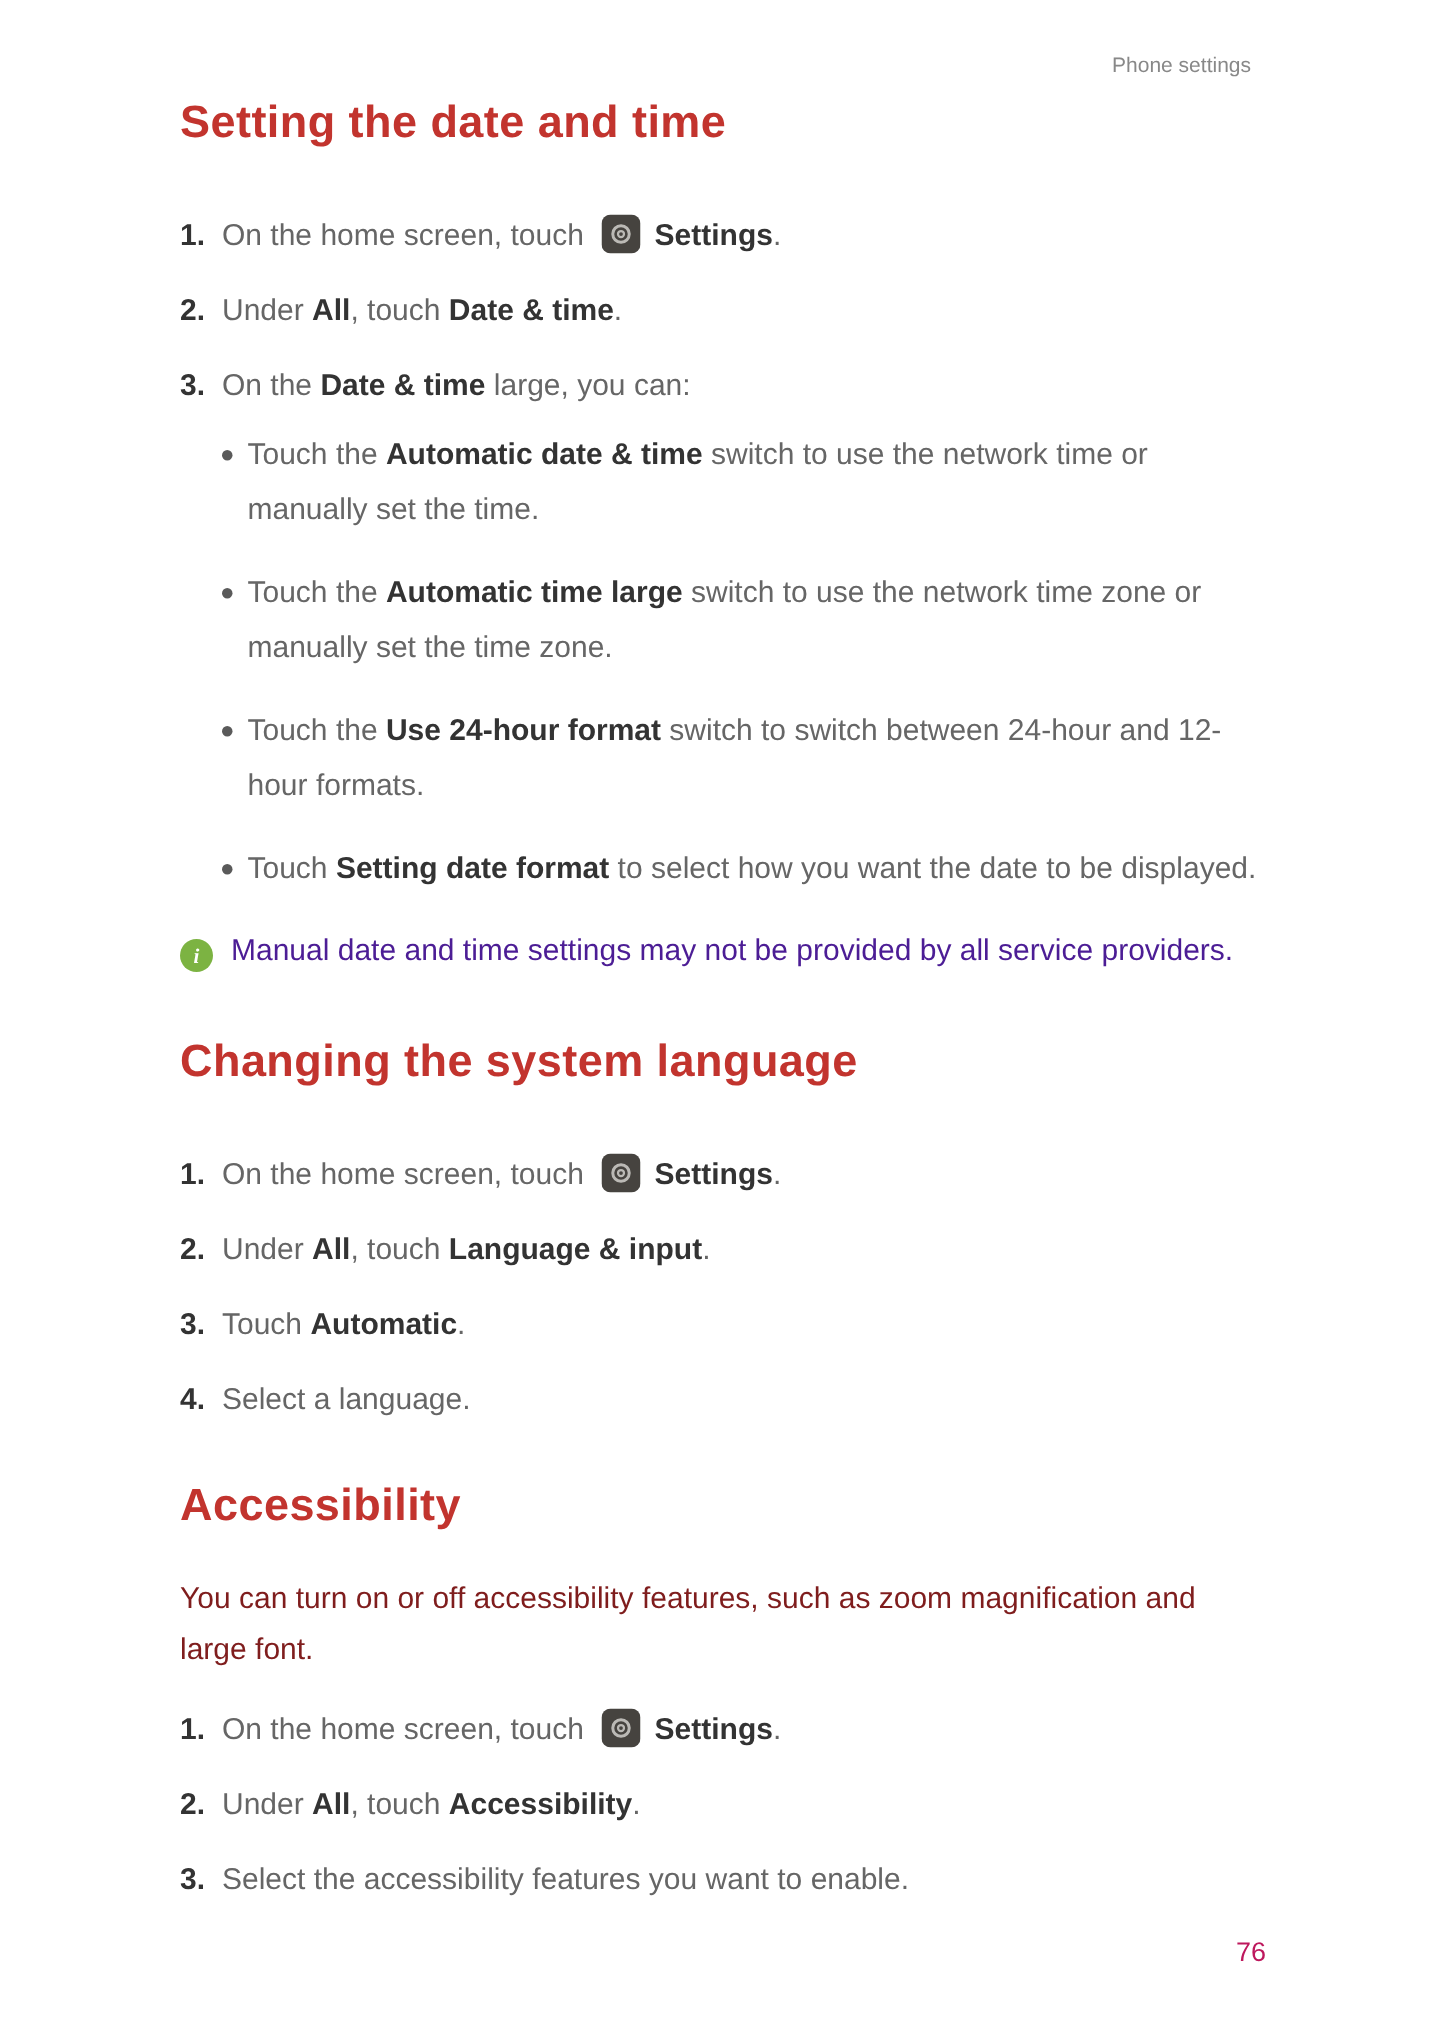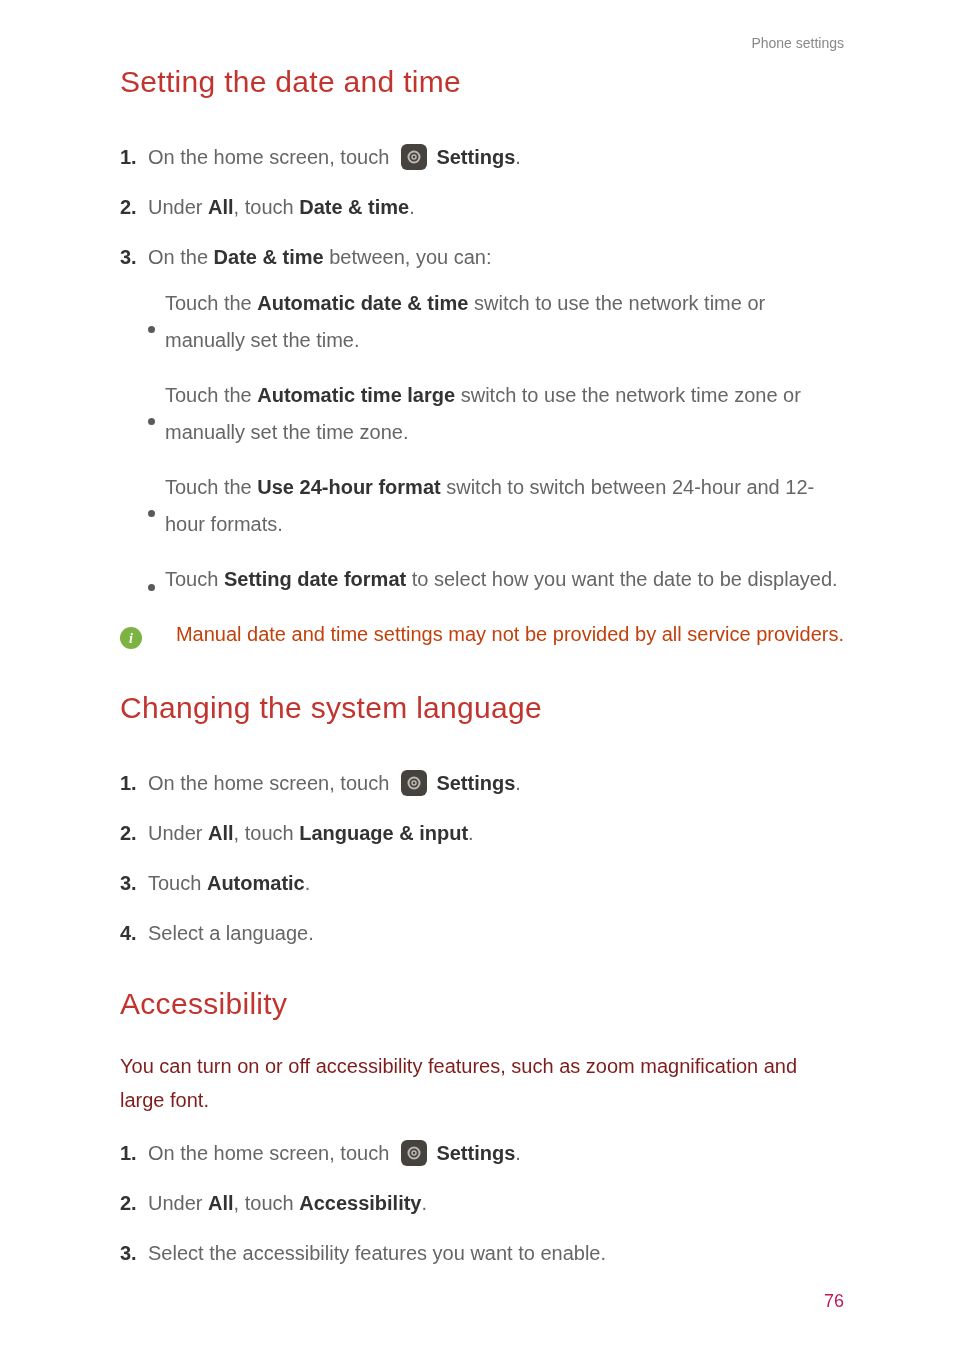--- a/index.html
+++ b/index.html
@@ -7,31 +7,31 @@
       width: 954px;
       height: 1352px;
       background: #ffffff;
       font-family: "Segoe UI", "Helvetica Neue", Arial, sans-serif;
       color: #666666;
       position: relative;
     }
     .header-label {
       position: absolute;
       top: 35px;
-      right: 110px;
+      right: 120px;
       font-size: 14px;
       color: #888888;
     }
     .content {
       padding: 65px 110px 0 120px;
     }
     h1 {
       color: #c2342e;
       font-size: 30px;
-      font-weight: 400;
+      font-weight: 700;
       margin-bottom: 42px;
       letter-spacing: 0.3px;
     }
     h1.section-gap {
       margin-top: 38px;
     }
     p.intro {
       font-size: 20px;
       color: #7f1d1d;
       line-height: 1.7;
@@ -53,21 +53,21 @@
       flex: 1;
       color: #666666;
     }
     .step .text b { color: #333333; font-weight: 700; }
     .bullets {
       margin-left: 28px;
       margin-top: 8px;
     }
     .bullet {
       display: flex;
-      align-items: center;
+      align-items: flex-start;
       margin-bottom: 18px;
       font-size: 20px;
       line-height: 1.85;
     }
     .bullet .dot {
       width: 7px;
       height: 7px;
       border-radius: 50%;
       background: #5a5a5a;
       margin-top: 15px;
@@ -84,21 +84,21 @@
       font-size: 20px;
       line-height: 1.85;
     }
     .info-note .icon {
       width: 22px;
       height: 22px;
       margin-top: 8px;
       margin-right: 12px;
       flex-shrink: 0;
     }
-    .info-note .text { flex: 1; color: #c2410c; text-align: right; }
+    .info-note .text { flex: 1; color: #4c1d95; }
     .settings-icon {
       display: inline-block;
       width: 26px;
       height: 26px;
       vertical-align: -6px;
       margin: 0 4px 0 6px;
     }
     .page-num {
       position: absolute;
       bottom: 40px;
@@ -135,21 +135,21 @@
   <div class="step">
     <span class="num">2.</span>
     <span class="text">
       <span>Under </span><b>All</b><span>, touch </span><b>Date &amp; time</b><span>.</span>
     </span>
   </div>
 
   <div class="step" style="margin-bottom:12px;">
     <span class="num">3.</span>
     <span class="text">
-      <span>On the </span><b>Date &amp; time</b><span> between, you can:</span>
+      <span>On the </span><b>Date &amp; time</b><span> large, you can:</span>
     </span>
   </div>
 
   <div class="bullets">
     <div class="bullet">
       <span class="dot"></span>
       <span class="text">
         <span>Touch the </span><b>Automatic date &amp; time</b><span> switch to use the network time or manually set the time.</span>
       </span>
     </div>

